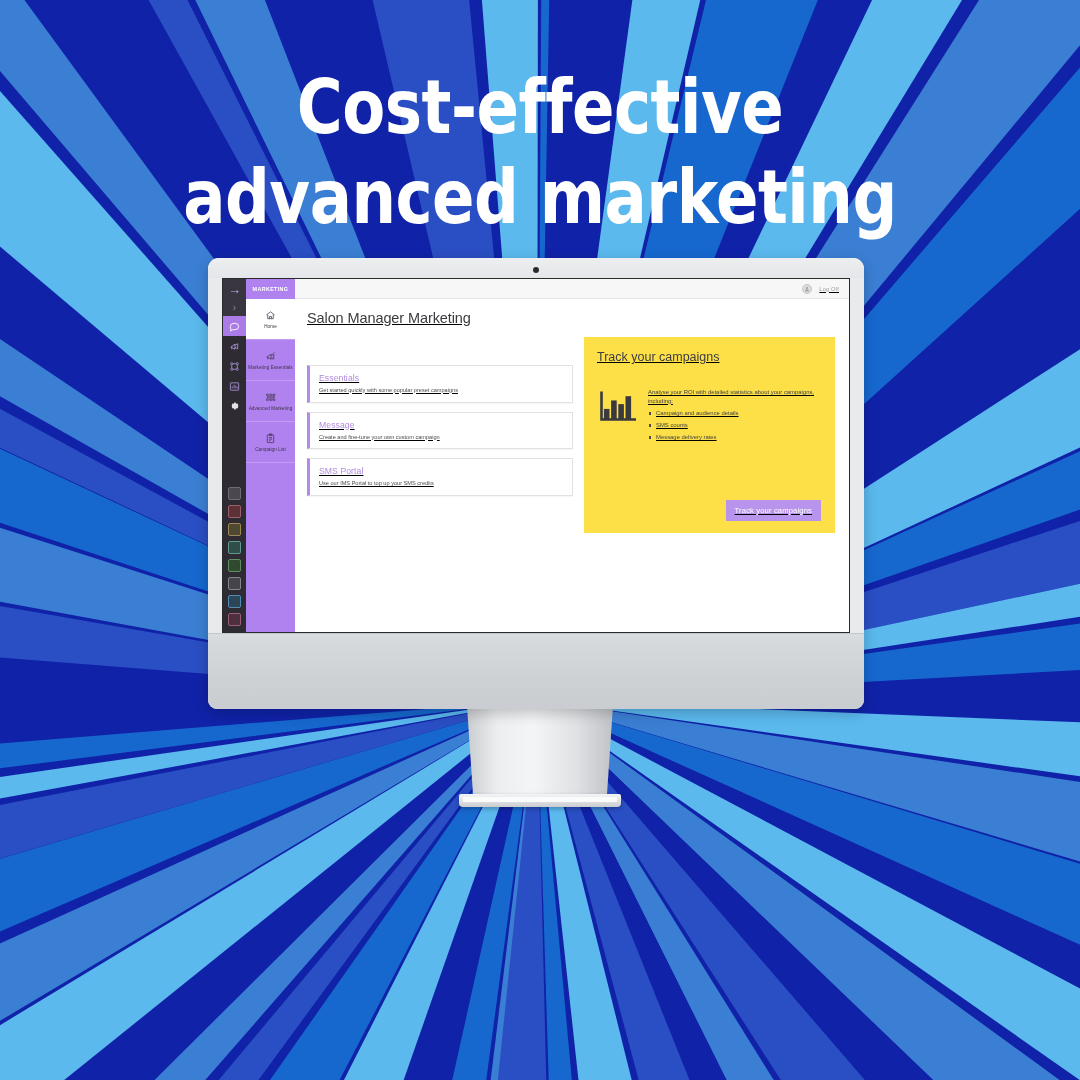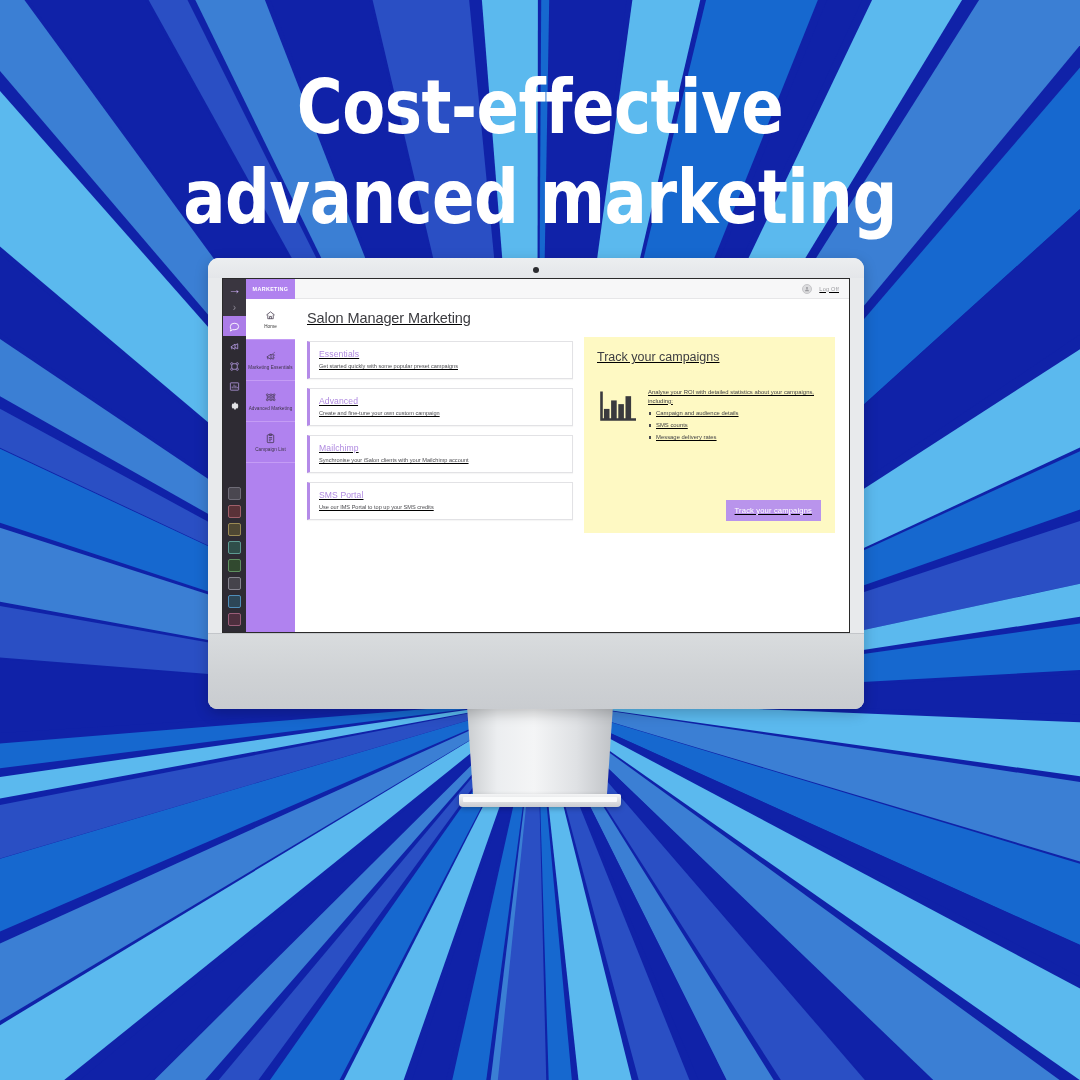--- a/index.html
+++ b/index.html
@@ -125,21 +125,21 @@
   .card{
     position:relative; background:#ffffff;
     border:1px solid #e2e2e5; border-left:3px solid #b48ae8;
     padding:7px 9px 8px 9px; margin-bottom:9px;
     box-shadow:0 1px 1px rgba(0,0,0,.035);
   }
   .card-title{ font-size:8.6px; color:#b08ae0; margin-bottom:4px; letter-spacing:.1px;}
   .card-desc{ font-size:5.6px; color:#4b4b4f; line-height:1.25; }
 
   .panel{
-    background:#fef9c3; padding:13px 14px 12px 13px; min-height:196px;
+    background:#fde047; padding:13px 14px 12px 13px; min-height:196px;
     display:flex; flex-direction:column;gap:12px;
   }
   .panel-title{ font-size:12.5px; color:#3d3d41; margin-bottom:12px; font-weight:400;}
   .panel-body{ display:flex; gap:11px; }
   .chart-ico{ flex:0 0 40px; padding-top:2px; }
   .chart-ico svg{ display:block; }
   .panel-text{ flex:1; }
   .panel-lead{ font-size:5.9px; color:#3f3f43; line-height:1.45; margin-bottom:5px;}
   .panel-list{ list-style:none; }
   .panel-list li{
@@ -388,28 +388,24 @@
 
           <div class="cols">
             <div class="col-left">
 
               <div class="card">
                 <div class="card-title">Essentials</div>
                 <div class="card-desc">Get started quickly with some popular preset campaigns</div>
               </div>
 
               <div class="card">
-                <div class="card-title">Advanced</div>
+                <div class="card-title">Message</div>
                 <div class="card-desc">Create and fine-tune your own custom campaign</div>
               </div>
 
-              <div class="card">
-                <div class="card-title">Mailchimp</div>
-                <div class="card-desc">Synchronise your iSalon clients with your Mailchimp account</div>
-              </div>
 
               <div class="card">
                 <div class="card-title">SMS Portal</div>
                 <div class="card-desc">Use our IMS Portal to top up your SMS credits</div>
               </div>
 
             </div>
 
             <div class="col-right">
               <div class="panel">

